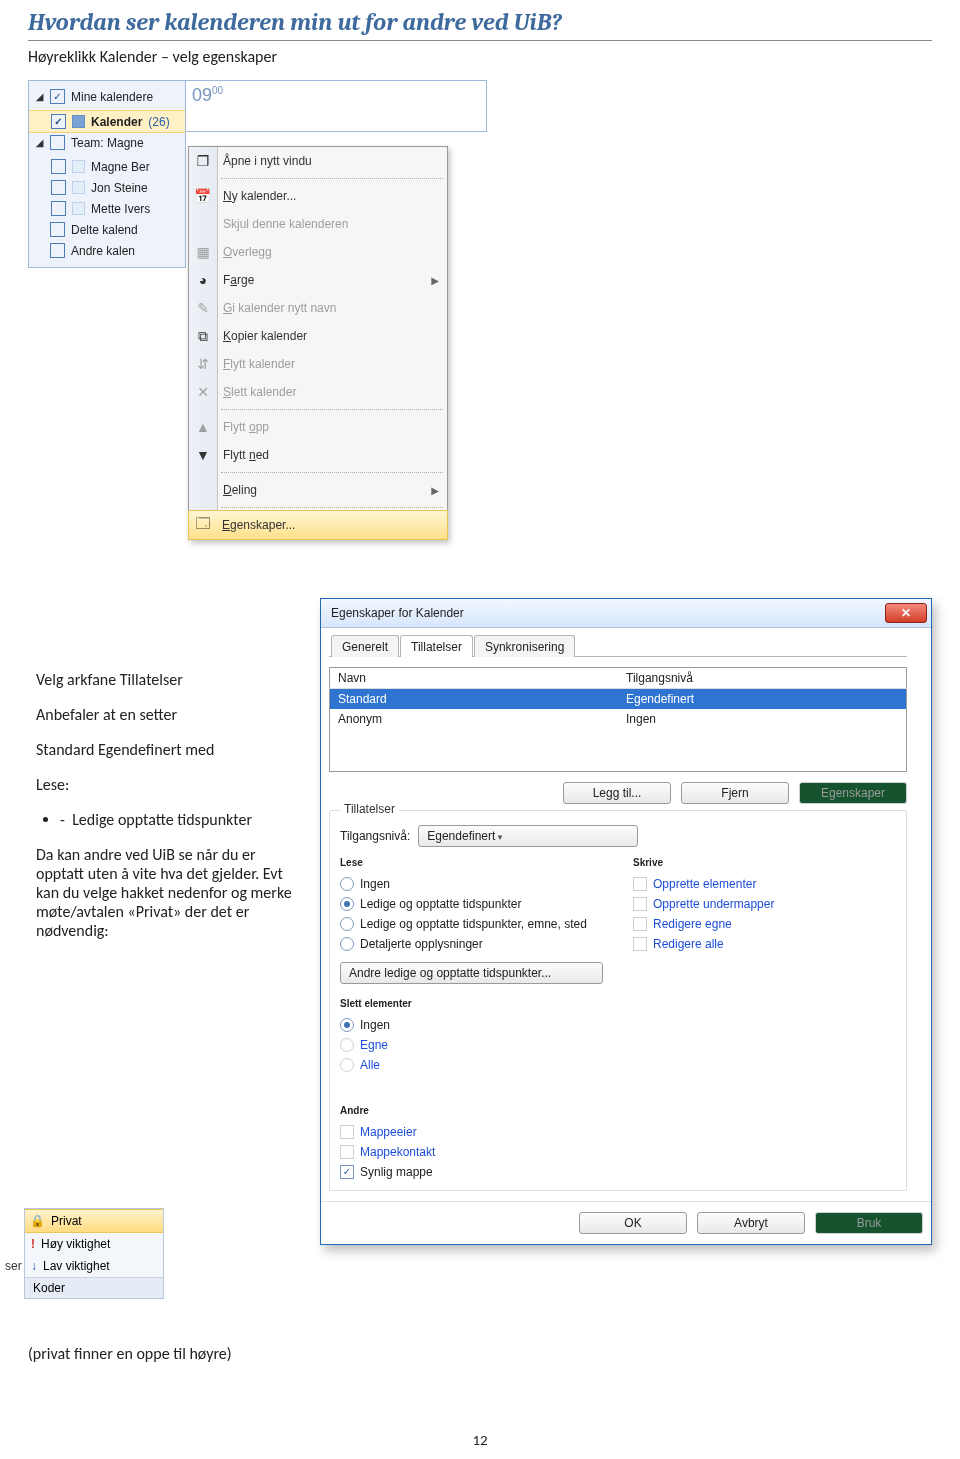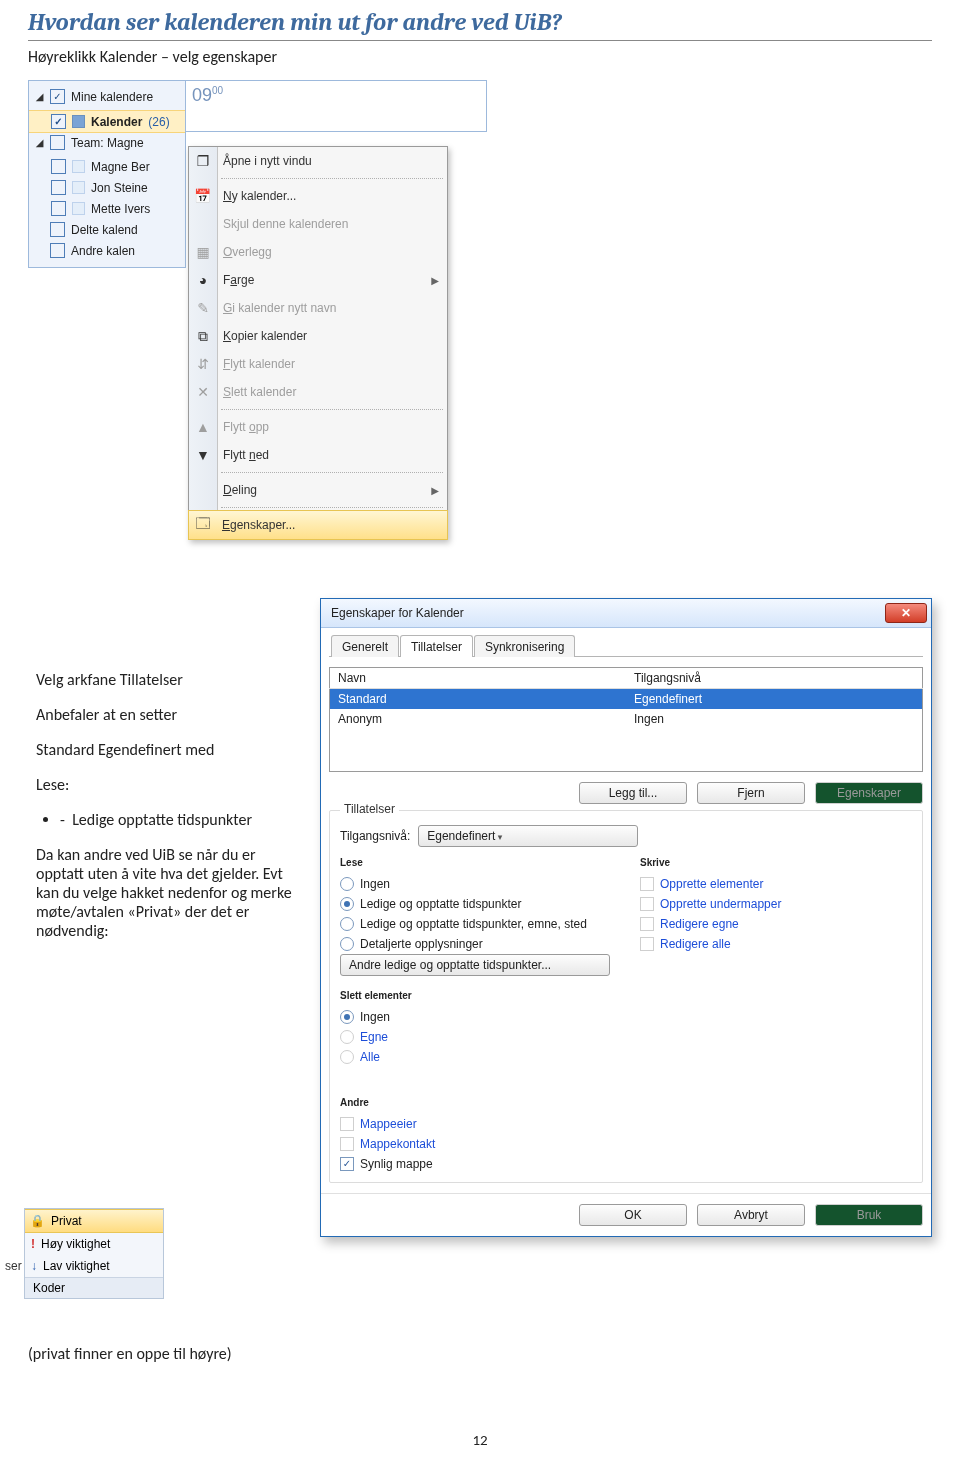--- a/index.html
+++ b/index.html
@@ -169,21 +169,21 @@
   .dlg-close {
     width: 40px; height: 18px;
     margin-left: auto;
     background: linear-gradient(to bottom, #f48a7d, #d23e28);
     border: 1px solid #8e2618;
     border-radius: 3px;
     color: #fff; font-weight: bold;
     display: flex; align-items: center; justify-content: center;
     font-size: 12px;
   }
-  .dlg-body { padding: 6px 8px 10px 8px; }
+  .dlg-body { padding: 6px 24px 10px 8px; }
   .tabs { display: flex; gap: 1px; border-bottom: 1px solid #b5b5b5; padding-left: 2px; }
   .tab {
     padding: 4px 10px 3px 10px;
     border: 1px solid #b5b5b5;
     border-bottom: none;
     background: #f4f4f4;
     border-radius: 3px 3px 0 0;
     position: relative; top: 1px;
   }
   .tab.active { background: #fff; }
@@ -500,21 +500,21 @@
                 <span>Ledige og opptatte tidspunkter</span>
               </div>
               <div class="opt">
                 <span class="radio"></span>
                 <span>Ledige og opptatte tidspunkter, emne, sted</span>
               </div>
               <div class="opt">
                 <span class="radio"></span>
                 <span>Detaljerte opplysninger</span>
               </div>
-              <div class="btn" style="min-width:230px; text-align:left; padding-left:8px;">Andre ledige og opptatte tidspunkter...</div>
+              <div class="btn" style="margin-top:8px; min-width:230px; text-align:left; padding-left:8px;">Andre ledige og opptatte tidspunkter...</div>
             </div>
 
             <div class="col">
               <h4>Skrive</h4>
               <div class="opt disabled">
                 <span class="chk disabled"></span>
                 <span>Opprette elementer</span>
               </div>
               <div class="opt disabled">
                 <span class="chk disabled"></span>

